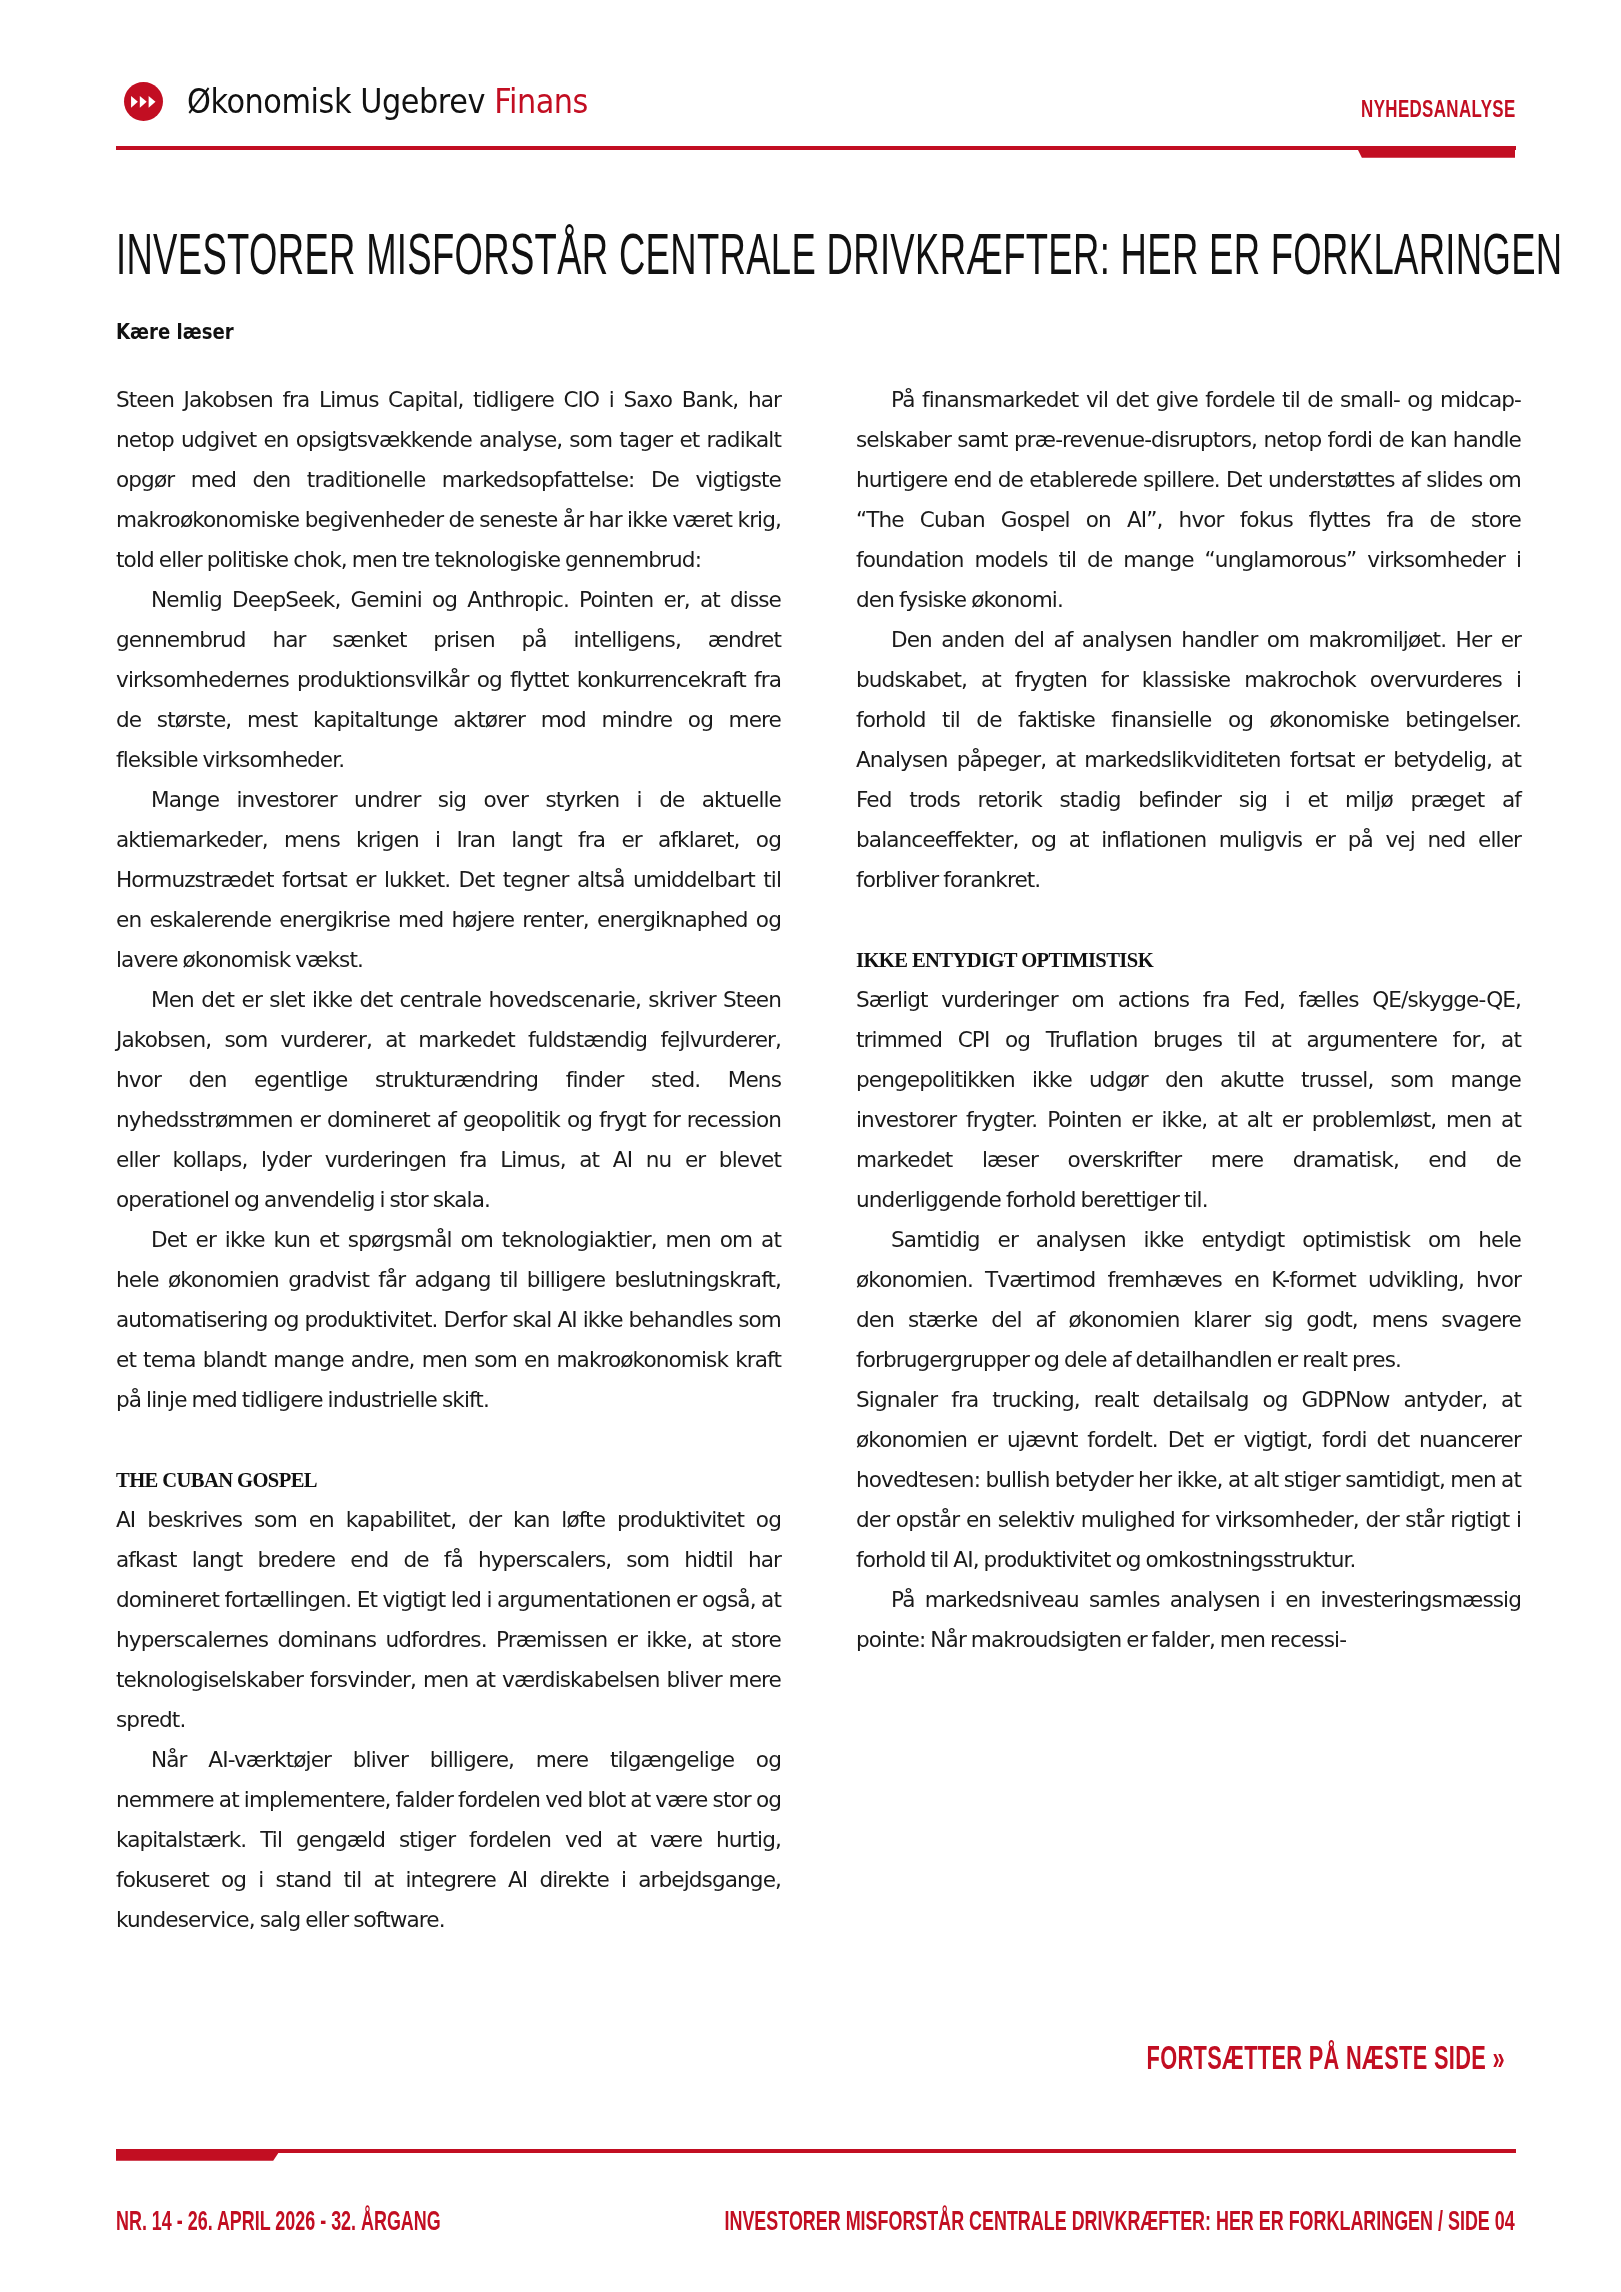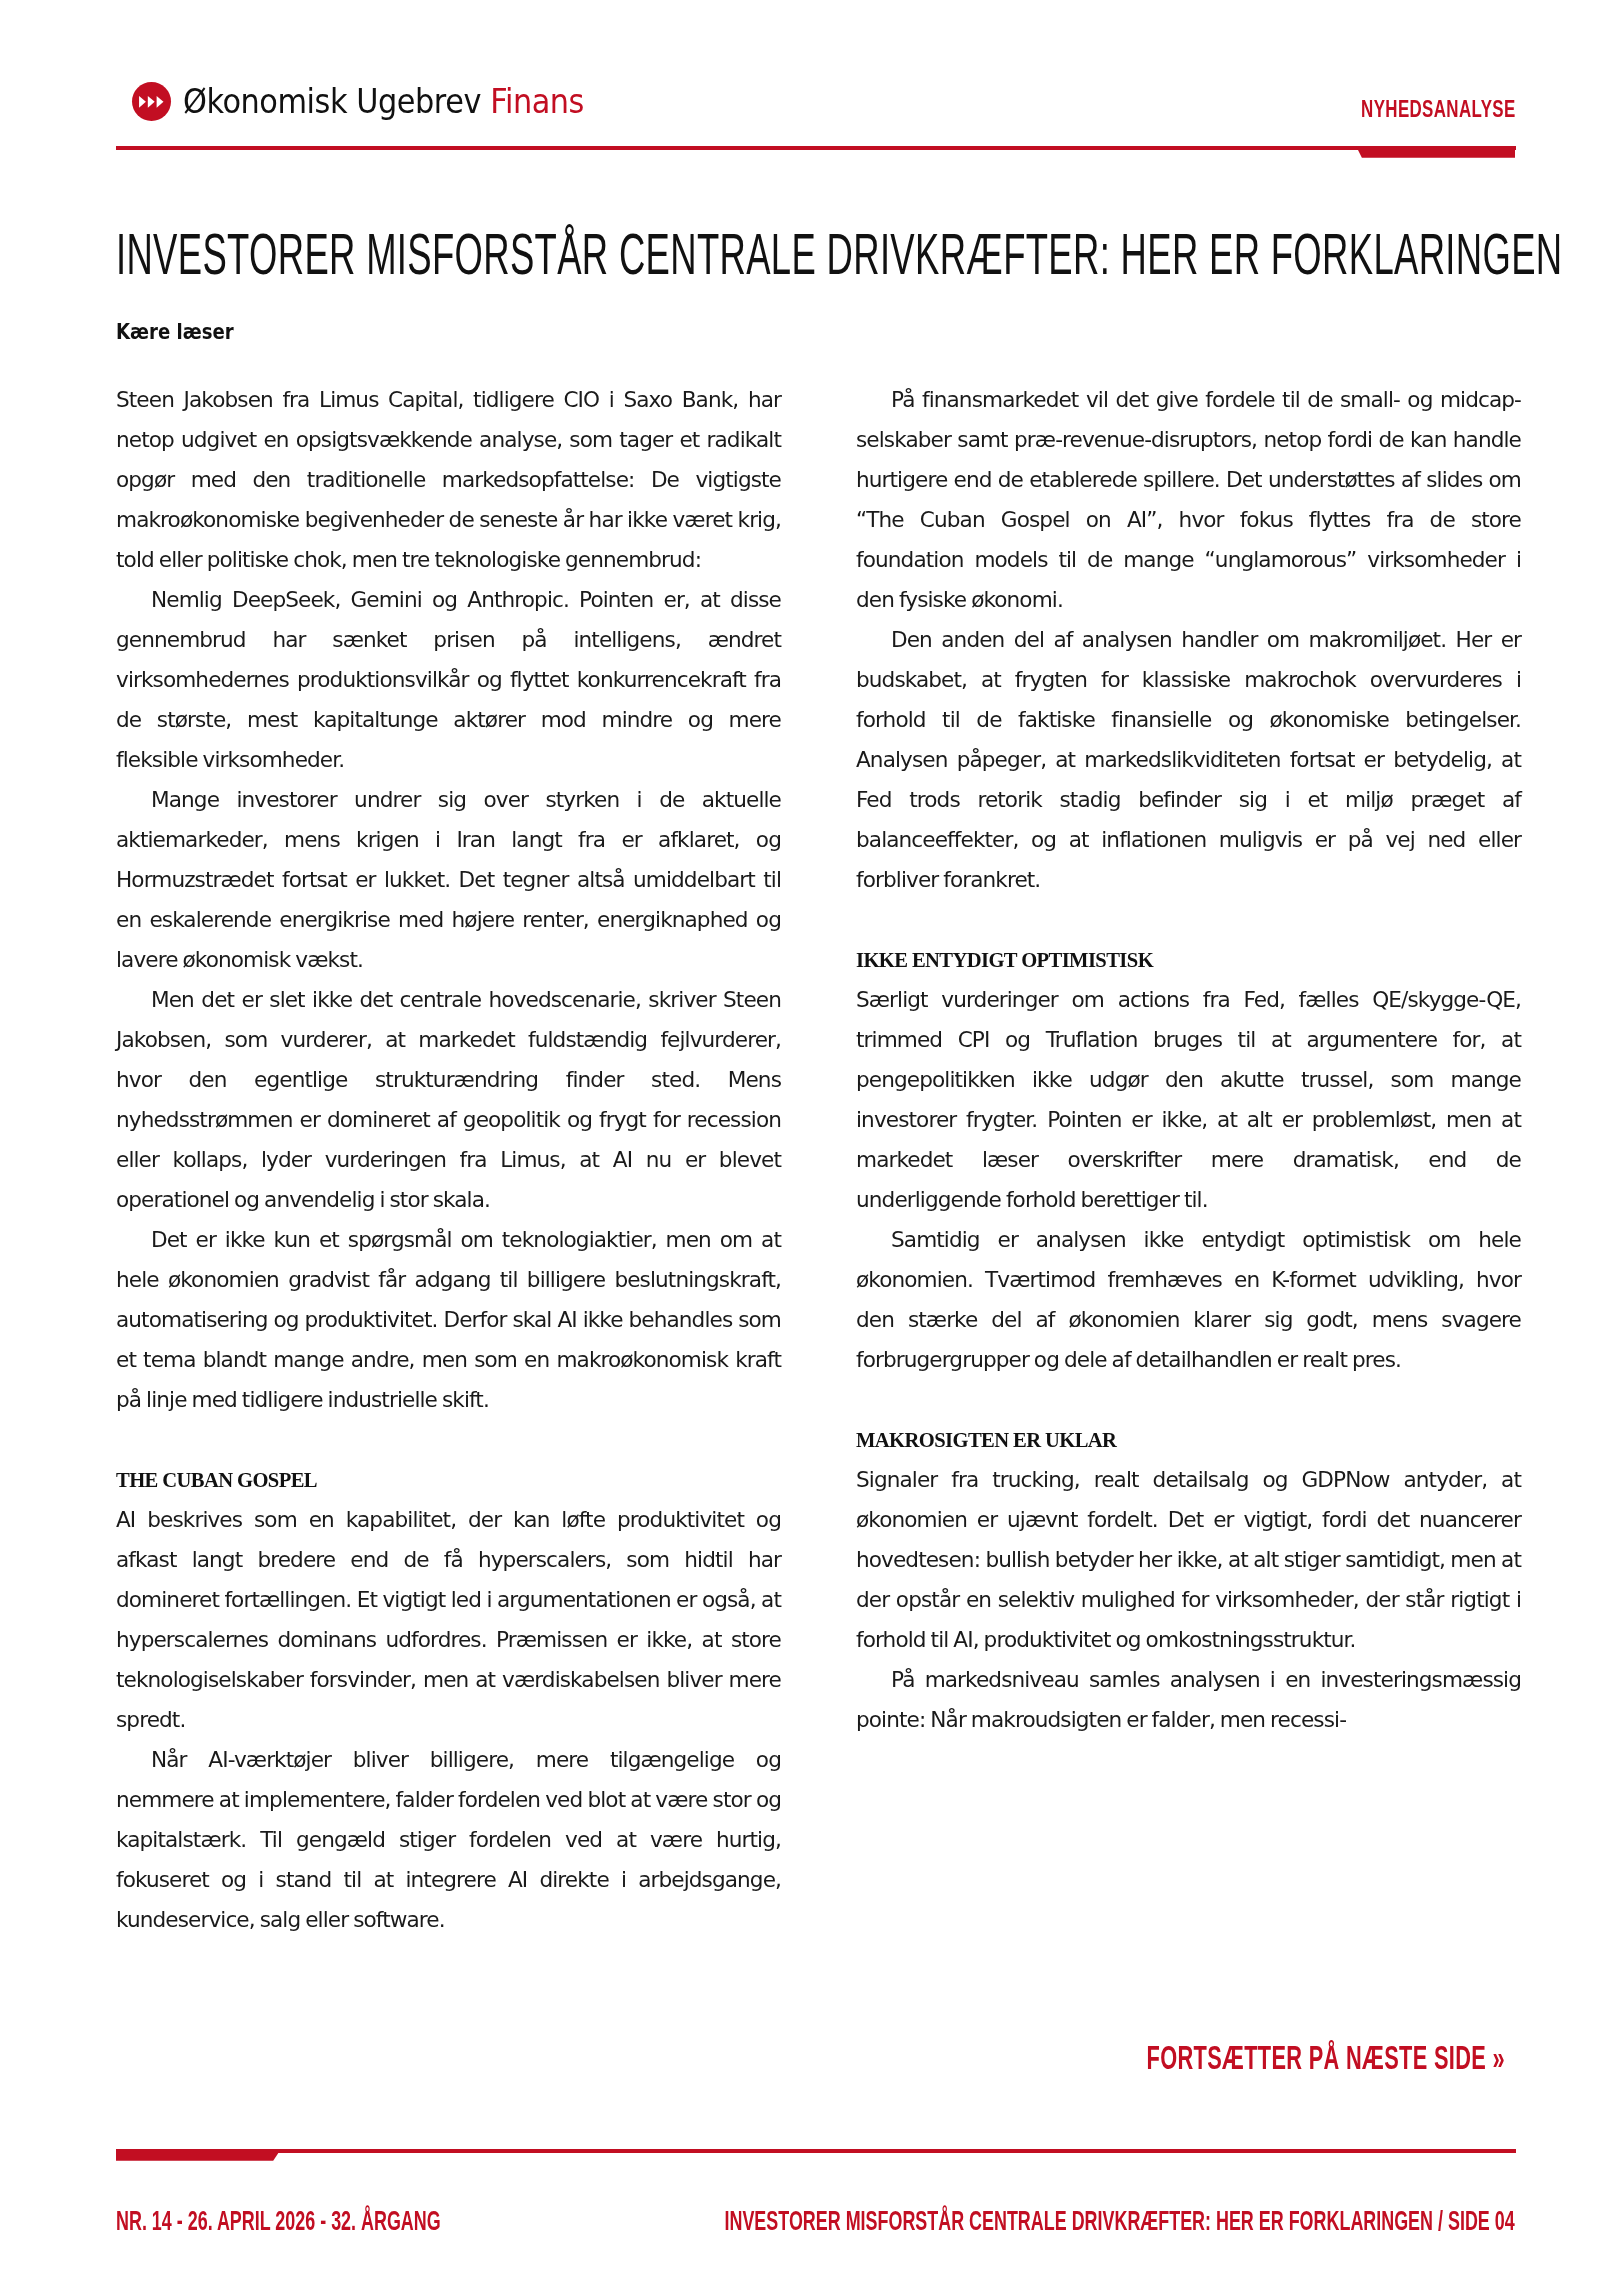--- a/index.html
+++ b/index.html
@@ -1,20 +1,20 @@
 <!DOCTYPE html>
 <html><head>
   <meta charset="utf-8">
   <style>
     * { margin: 0; padding: 0; box-sizing: border-box; }
     html, body { width: 1621px; height: 2293px; background: #ffffff; }
     body { position: relative; font-family: "DejaVu Sans", sans-serif; color: #1a1a1a; overflow: hidden; }
 
     .header { position: absolute; left: 116px; top: 78px; width: 1400px; height: 71px; }
-    .logo { position: absolute; left: 16px; top: 3.9px; display: flex; align-items: center; }
+    .logo { position: absolute; left: 8px; top: 3.9px; display: flex; align-items: center; gap: 12px; }
     .logo-icon { width: 39px; height: 39px; border-radius: 50%; background: #c20e22; display: flex; align-items: center; justify-content: center; }
     .logo-icon svg { width: 25.5px; height: 13.7px; }
     .logo-text { margin-left: 11.8px; font-family: "DejaVu Sans", sans-serif; font-size: 33px; letter-spacing: -0.5px; color: #111; white-space: nowrap; transform: scaleX(0.92); transform-origin: left center; }
     .logo-text .accent { color: #c20e22; }
     .section-tag { position: absolute; right: 0; top: 17.6px; font-family: "Liberation Sans", sans-serif; font-weight: bold; font-size: 23.5px; color: #c20e22; transform: scaleX(0.72); transform-origin: right center; letter-spacing: 0.5px; }
 
     .rule-top { position: absolute; left: 116px; top: 146px; width: 1400px; height: 3.9px; background: #c20e22; }
     .rule-top-thick { position: absolute; right: 106px; top: 146px; width: 159px; height: 11.8px; background: #c20e22; clip-path: polygon(0 0, 100% 0, 100% 100%, 5.9px 100%); }
 
     .headline { position: absolute; left: 116px; top: 221px; width: 1402px; font-family: "Liberation Sans", sans-serif; font-size: 57px; font-weight: normal; color: #111; white-space: nowrap; transform: scaleX(0.64); transform-origin: left top; letter-spacing: 0.5px; }
@@ -69,21 +69,20 @@
     <h3>THE CUBAN GOSPEL</h3>
     <p>AI beskrives som en kapabilitet, der kan løfte produktivi­tet og afkast langt bredere end de få hyperscalers, som hidtil har domineret fortællingen. Et vigtigt led i argumen­tationen er også, at hyperscalernes dominans udfordres. Præmissen er ikke, at store teknologiselskaber forsvinder, men at værdiskabelsen bliver mere spredt.</p>
     <p class="indent">Når AI-værktøjer bliver billigere, mere tilgængelige og nemmere at implementere, falder fordelen ved blot at være stor og kapitalstærk. Til gengæld stiger fordelen ved at være hurtig, fokuseret og i stand til at integrere AI direkte i arbejdsgange, kundeservice, salg eller software.</p>
   </div>
 <div class="column col-right" id="col-right">
     <p class="indent">På finansmarkedet vil det give fordele til de small- og midcap-selskaber samt præ-revenue-disruptors, netop for­di de kan handle hurtigere end de etablerede spillere. Det understøttes af slides om “The Cuban Gospel on AI”, hvor fokus flyttes fra de store foundation models til de mange “unglamorous” virksomheder i den fysiske økonomi.</p>
     <p class="indent">Den anden del af analysen handler om makromiljø­et. Her er budskabet, at frygten for klassiske makrochok overvurderes i forhold til de faktiske finansielle og øko­nomiske betingelser. Analysen påpeger, at markedslikvi­diteten fortsat er betydelig, at Fed trods retorik stadig befinder sig i et miljø præget af balanceeffekter, og at in­flationen muligvis er på vej ned eller forbliver forankret.</p>
     <h3>IKKE ENTYDIGT OPTIMISTISK</h3>
     <p>Særligt vurderinger om actions fra Fed, fælles QE/skyg­ge-QE, trimmed CPI og Truflation bruges til at argumen­tere for, at pengepolitikken ikke udgør den akutte trussel, som mange investorer frygter. Pointen er ikke, at alt er problemløst, men at markedet læser overskrifter mere dramatisk, end de underliggende forhold berettiger til.</p>
     <p class="indent">Samtidig er analysen ikke entydigt optimistisk om hele økonomien. Tværtimod fremhæves en K-formet udvik­ling, hvor den stærke del af økonomien klarer sig godt, mens svagere forbrugergrupper og dele af detailhandlen er realt pres.</p>
-    <h3>MAKROSIGTEN ER UKLAR</h3>
     <p>Signaler fra trucking, realt detailsalg og GDPNow antyder, at økonomien er ujævnt fordelt. Det er vigtigt, fordi det nuancerer hovedtesen: bullish betyder her ikke, at alt sti­ger samtidigt, men at der opstår en selektiv mulighed for virksomheder, der står rigtigt i forhold til AI, produktivitet og omkostningsstruktur.</p>
     <p class="indent">På markedsniveau samles analysen i en investerings­mæssig pointe: Når makroudsigten er falder, men recessi-</p>
   </div>
 
 <div class="continue">FORTSÆTTER PÅ NÆSTE SIDE »</div>
 
 <div class="rule-bottom"></div>
 <div class="rule-bottom-thick"></div>
 
 <div class="footer-left">NR. 14 - 26. APRIL 2026 - 32. ÅRGANG</div>

